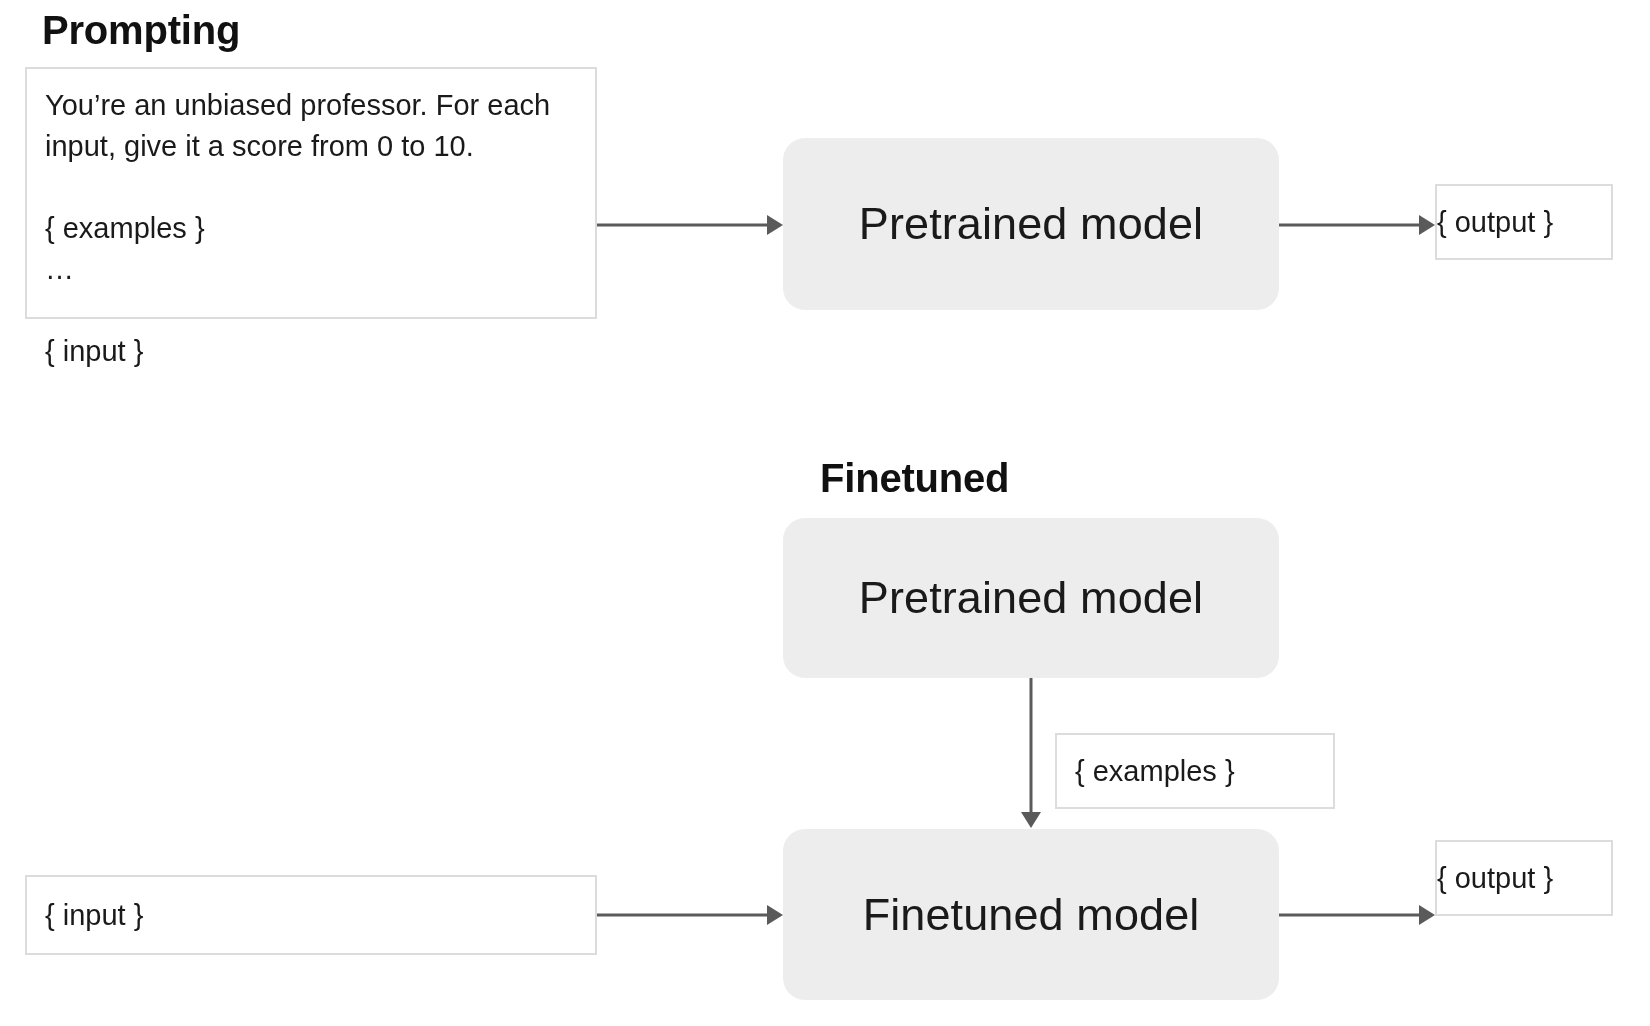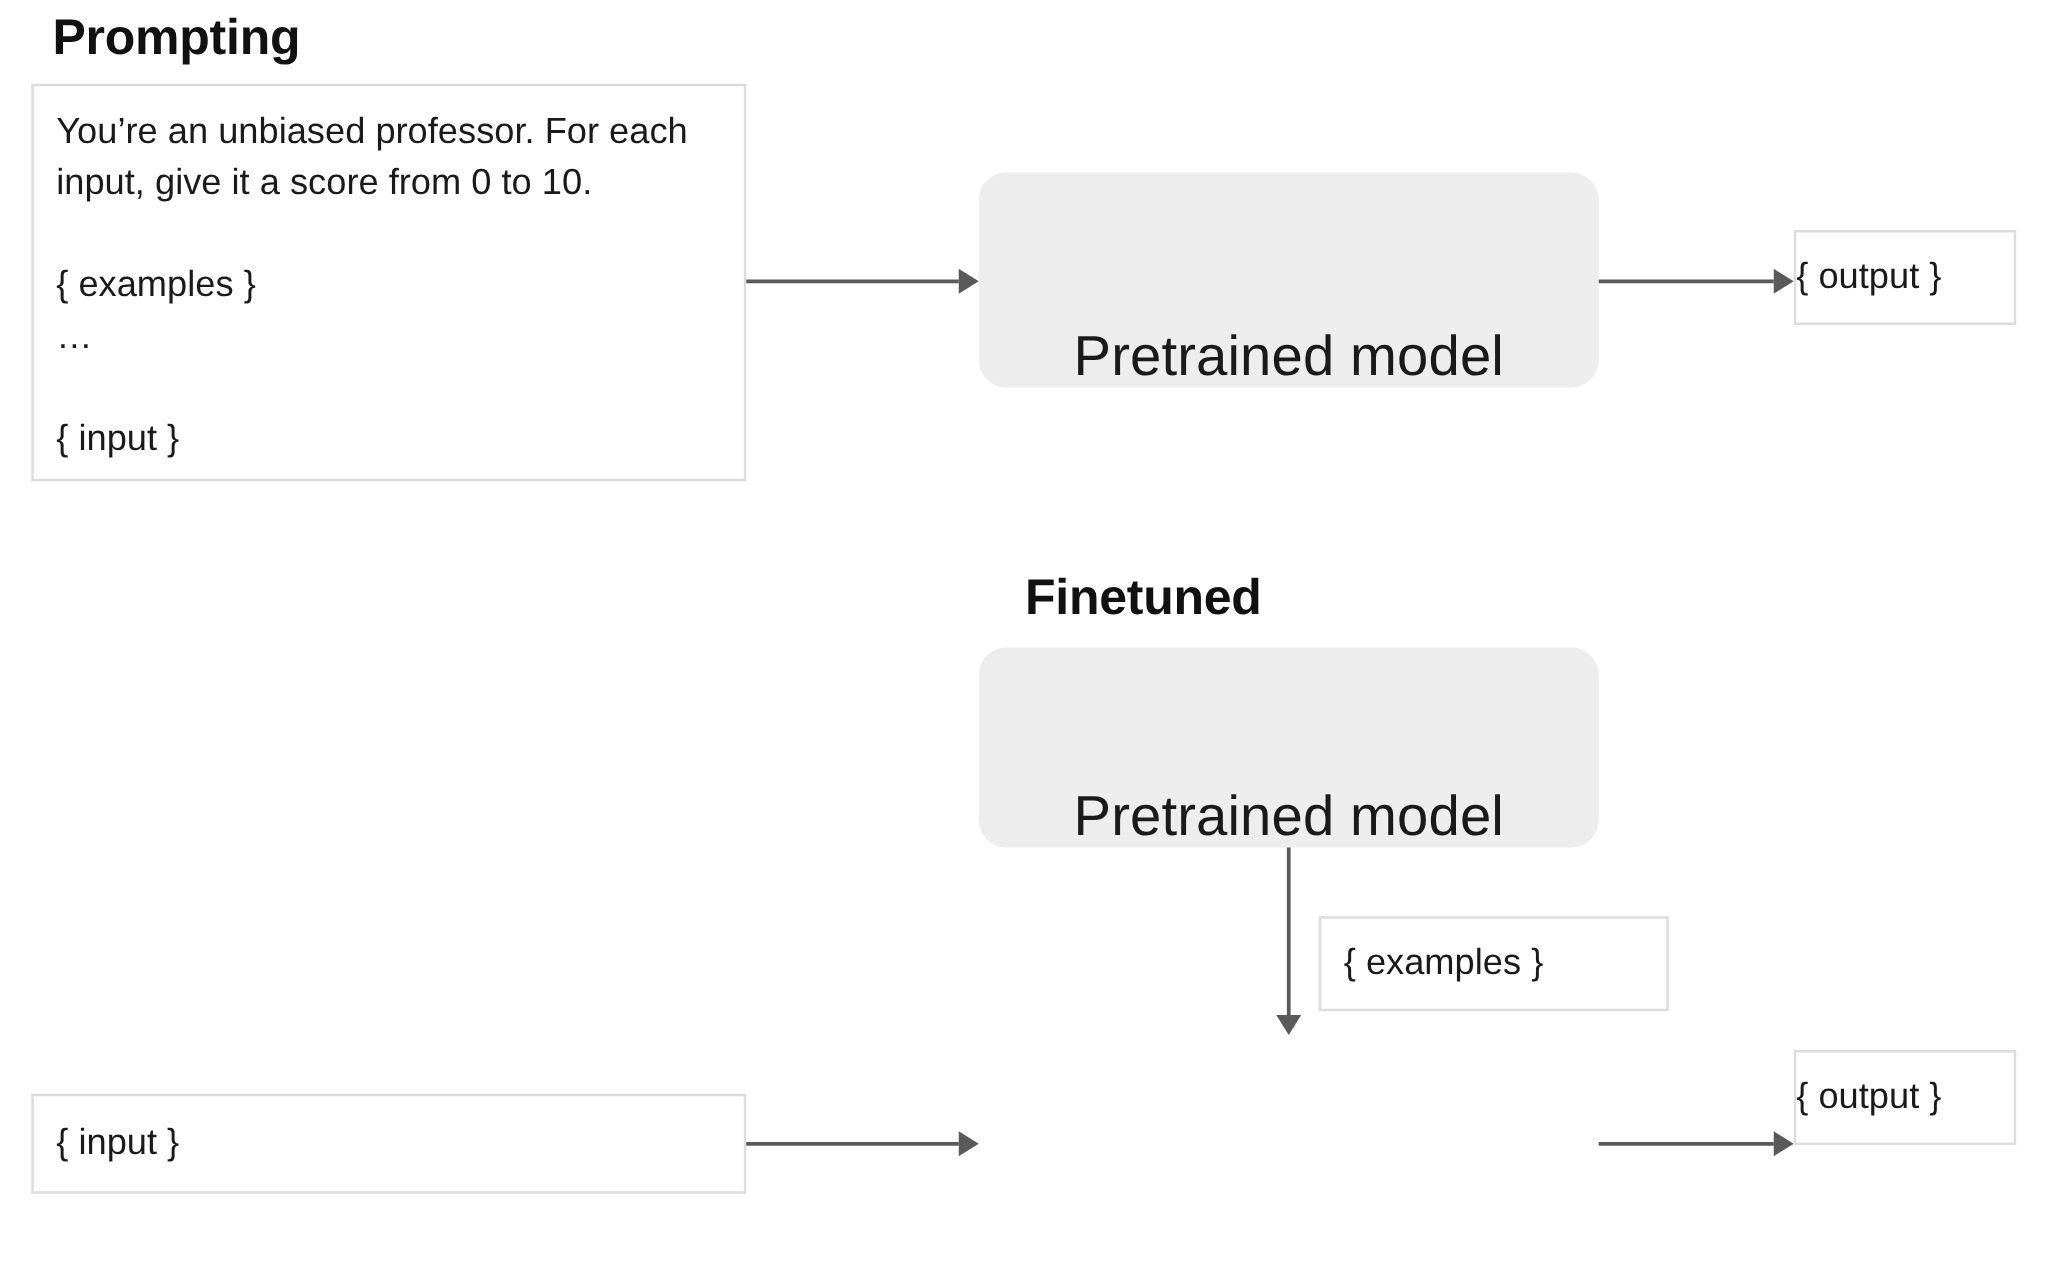--- a/index.html
+++ b/index.html
@@ -55,21 +55,21 @@
     right: 0;
     top: 50%;
     transform: translateY(-50%);
   }
   .model-box {
     position: absolute;
     box-sizing: border-box;
     background: #ededed;
     border-radius: 22px;
     display: flex;
-    align-items: flex-end;
+    align-items: center;
     justify-content: center;
   }
   .model-box .model-label {
     font-size: 45px;
     line-height: 50px;
     color: #1a1a1a;
     font-weight: normal;
     letter-spacing: 0.1px;
   }
   .arrow-svg {
@@ -85,21 +85,21 @@
     fill: #5a5a5a;
   }
 </style>
 </head>
 <body>
 
 <div id="canvas">
 
   <div class="section-title" style="left:42px; top:8px;">Prompting</div>
 
-  <div class="plain-box" style="left:25px; top:67px; width:572px; height:318px;padding-left:44px;">
+  <div class="plain-box" style="left:25px; top:67px; width:572px; height:252px;padding-left:44px;">
     <div class="box-text prompt-text">You’re an unbiased professor. For each input, give it a score from 0 to 10.
 
 { examples }
 …
 
 { input }</div>
   </div>
 
   <svg class="arrow-svg" style="left:597px; top:200px; width:190px; height:50px;" viewBox="0 0 190 50">
     <line class="arrow-line" x1="0" y1="25" x2="170" y2="25"></line>
@@ -136,20 +136,23 @@
 
   <div class="plain-box" style="left:25px; top:875px; width:572px; height:80px;">
     <div class="box-text mid-left-text">{ input }</div>
   </div>
 
   <svg class="arrow-svg" style="left:597px; top:890px; width:190px; height:50px;" viewBox="0 0 190 50">
     <line class="arrow-line" x1="0" y1="25" x2="170" y2="25"></line>
     <polygon class="arrow-head" points="170,15 186,25 170,35"></polygon>
   </svg>
 
+  <div class="model-box" style="left:783px; top:829px; width:496px; height:171px;">
+    <span class="model-label">Finetuned model</span>
+  </div>
 
   <svg class="arrow-svg" style="left:1279px; top:890px; width:160px; height:50px;" viewBox="0 0 160 50">
     <line class="arrow-line" x1="0" y1="25" x2="140" y2="25"></line>
     <polygon class="arrow-head" points="140,15 156,25 140,35"></polygon>
   </svg>
 
   <div class="plain-box" style="left:1435px; top:840px; width:178px; height:76px;">
     <div class="box-text mid-center-text">{ output }</div>
   </div>
 

